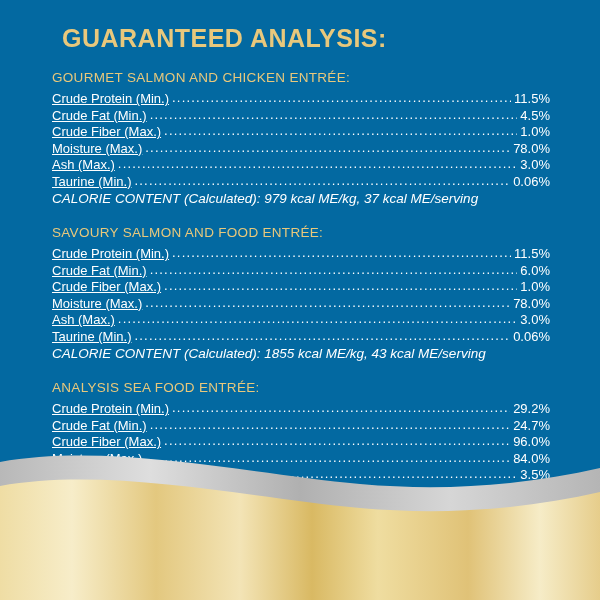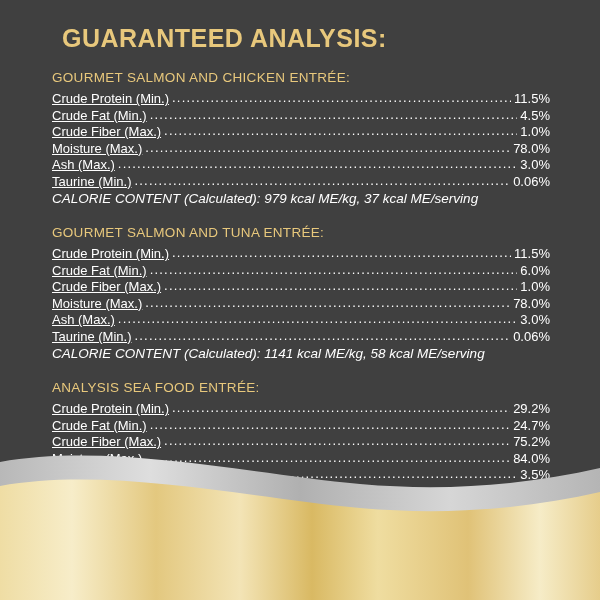--- a/index.html
+++ b/index.html
@@ -11,21 +11,21 @@
     height: 600px;
     background: #000000;
     font-family: "Liberation Sans", sans-serif;
     overflow: hidden;
     position: relative;
   }
   #page {
     position: relative;
     width: 600px;
     height: 600px;
-    background: #404040;
+    background: #0369a1;
     overflow: hidden;
   }
   .content {
     position: absolute;
     left: 0;
     top: 0;
     width: 600px;
     padding: 0;
   }
   .title {
@@ -139,21 +139,21 @@
         <div class="row">
           <span class="label">Taurine (Min.)</span>
           <span class="dots">........................................................................................................................</span>
           <span class="value">0.06%</span>
         </div>
       </div>
       <div class="calorie">CALORIE CONTENT (Calculated): 979 kcal ME/kg, 37 kcal ME/serving</div>
     </div>
 
     <div class="section">
-      <div class="section-head">GOURMET SALMON AND TUNA ENTRÉE:</div>
+      <div class="section-head">SAVOURY SALMON AND FOOD ENTRÉE:</div>
       <div class="rows">
         <div class="row">
           <span class="label">Crude Protein (Min.)</span>
           <span class="dots">........................................................................................................................</span>
           <span class="value">11.5%</span>
         </div>
         <div class="row">
           <span class="label">Crude Fat (Min.)</span>
           <span class="dots">........................................................................................................................</span>
           <span class="value">6.0%</span>
@@ -172,40 +172,40 @@
           <span class="label">Ash (Max.)</span>
           <span class="dots">........................................................................................................................</span>
           <span class="value">3.0%</span>
         </div>
         <div class="row">
           <span class="label">Taurine (Min.)</span>
           <span class="dots">........................................................................................................................</span>
           <span class="value">0.06%</span>
         </div>
       </div>
-      <div class="calorie">CALORIE CONTENT (Calculated): 1141 kcal ME/kg, 58 kcal ME/serving</div>
+      <div class="calorie">CALORIE CONTENT (Calculated): 1855 kcal ME/kg, 43 kcal ME/serving</div>
     </div>
 
     <div class="section">
       <div class="section-head">ANALYSIS SEA FOOD ENTRÉE:</div>
       <div class="rows">
         <div class="row">
           <span class="label">Crude Protein (Min.)</span>
           <span class="dots">........................................................................................................................</span>
           <span class="value">29.2%</span>
         </div>
         <div class="row">
           <span class="label">Crude Fat (Min.)</span>
           <span class="dots">........................................................................................................................</span>
           <span class="value">24.7%</span>
         </div>
         <div class="row">
           <span class="label">Crude Fiber (Max.)</span>
           <span class="dots">........................................................................................................................</span>
-          <span class="value">75.2%</span>
+          <span class="value">96.0%</span>
         </div>
         <div class="row">
           <span class="label">Moisture (Max.)</span>
           <span class="dots">........................................................................................................................</span>
           <span class="value">84.0%</span>
         </div>
         <div class="row">
           <span class="label">Ash (Max.)</span>
           <span class="dots">........................................................................................................................</span>
           <span class="value">3.5%</span>

